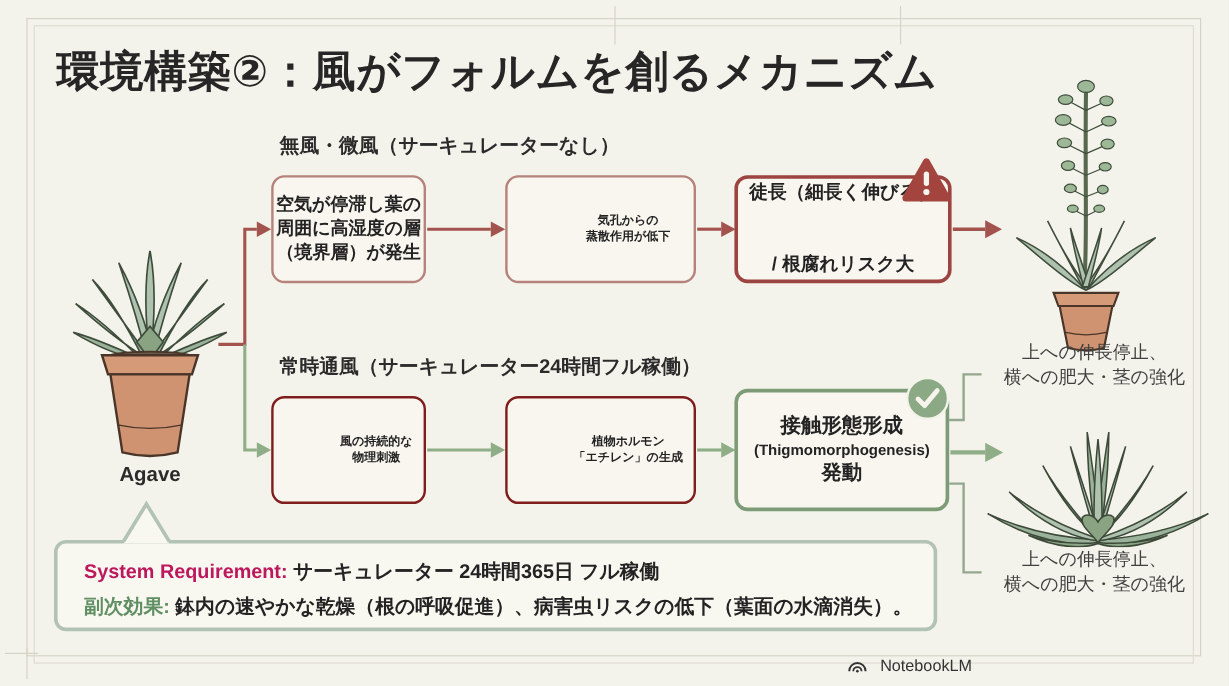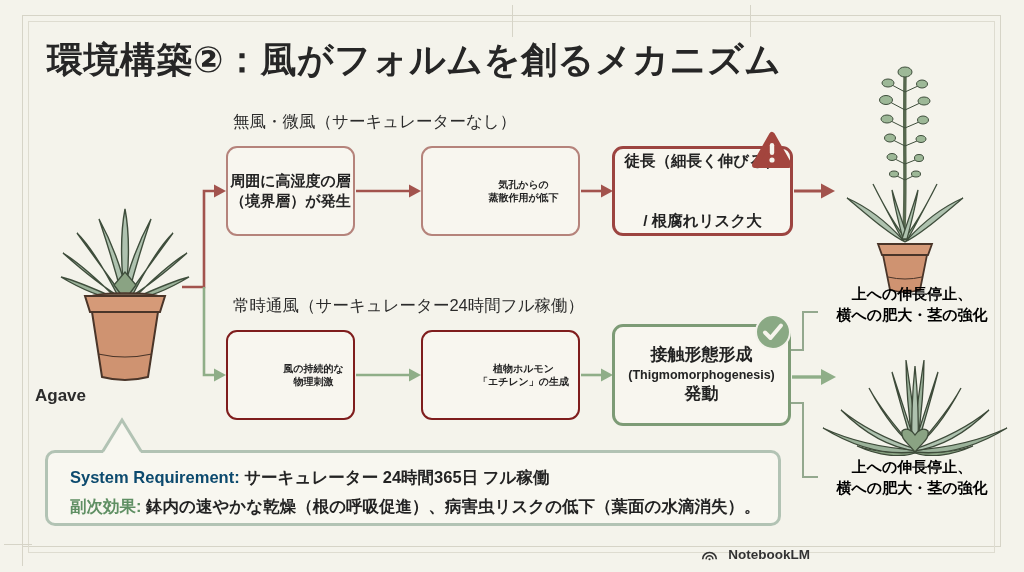--- a/index.html
+++ b/index.html
@@ -6,44 +6,44 @@
   .stage{position:relative;width:1024px;height:572px;background:#f4f3eb;overflow:hidden;
          font-family:"Liberation Sans","DejaVu Sans",sans-serif;color:#232323;}
   .abs{position:absolute;}
   
   .frame1{left:22px;top:15px;width:977px;height:530px;border:1px solid #d6d4c7;}
   .frame2{left:28px;top:21px;width:965px;height:530px;border:1px solid #dedcd0;}
   .tick{background:#d6d4c7;}
   
   .title{left:47px;top:36px;font-size:36px;font-weight:bold;color:#262626;letter-spacing:0.5px;white-space:nowrap;}
   
-  .flow-heading{font-size:16.5px;font-weight:normal;color:#2b2b2b;white-space:nowrap;}
+  .flow-heading{font-size:16.5px;font-weight:bold;color:#2b2b2b;white-space:nowrap;}
   
   .fbox{display:flex;flex-direction:column;align-items:center;justify-content:center;
         background:#f8f6ef;border-radius:11px;text-align:center;font-weight:bold;
         line-height:1.32;box-sizing:border-box;}
   .fbox .bl{white-space:nowrap;}
   .red-soft{border:2px solid #b5837b;}
   .red-strong{border:3px solid #9c4440;}
   .green-soft{border:2px solid #7f1d1d;}
   .green-strong{border:3px solid #7d9b76;}
   .fs15{font-size:15px;} .fs155{font-size:15.5px;gap:39px;} .fs16{font-size:10px;padding-left:46px;} .fs17{font-size:17px;}
   .fs125{font-size:12.5px;}
   
-  .outcome{width:200px;text-align:center;font-size:15px;font-weight:bold;line-height:1.42;color:#000000;}
+  .outcome{width:200px;text-align:center;font-size:15px;font-weight:normal;line-height:1.42;color:#404040;}
   
   .callout{left:45px;top:450px;width:736px;height:76px;background:#f8f7f0;
            border:3px solid #b2c3b4;border-radius:10px;box-sizing:border-box;
            padding:10px 0 0 22px;font-size:16.5px;font-weight:bold;line-height:1.75;white-space:nowrap;}
-  .callout .lbl-dark{color:#0c4a6e;}
+  .callout .lbl-dark{color:#be185d;}
   .callout .lbl-green{color:#5f8f63;}
-  .agave-label{left:35px;top:386px;width:180px;font-size:17px;font-weight:bold;color:#2b2b2b;}
+  .agave-label{left:35px;top:386px;width:180px;text-align:center;font-size:17px;font-weight:bold;color:#2b2b2b;}
   
   .brand{left:0;top:547px;width:810px;display:flex;justify-content:flex-end;align-items:center;gap:10px;
-         font-size:13.5px;font-weight:bold;color:#333;}
+         font-size:13.5px;font-weight:normal;color:#333;}
   svg{display:block;}
 </style>
 </head>
 <body>
 
 <div class="stage">
 
   <div class="abs frame1"></div>
   <div class="abs frame2"></div>
   <div class="abs tick" style="left:512px;top:5px;width:1px;height:32px;"></div>
@@ -95,20 +95,21 @@
     <ellipse cx="90" cy="110" rx="37" ry="5" fill="#6b5948" stroke="#4a3529" stroke-width="1.4"></ellipse>
     <path d="M50,108 L130,108 L125,124 L55,124 Z" fill="#d59a78" stroke="#4a3529" stroke-width="2"></path>
     <path d="M57,124 L123,124 L113,189 Q90,195 67,189 Z" fill="#cf9371" stroke="#4a3529" stroke-width="2"></path>
     <path d="M63,166 Q90,172 117,166" fill="none" stroke="#4a3529" stroke-width="1.1"></path>
   </svg>
   <div class="abs agave-label">Agave</div>
 
   <div class="abs flow-heading" style="left:233px;top:111px;">無風・微風（サーキュレーターなし）</div>
 
   <div class="abs fbox red-soft fs15" style="left:226px;top:146px;width:129px;height:90px;">
+    <div class="bl">空気が停滞し葉の</div>
     <div class="bl">周囲に高湿度の層</div>
     <div class="bl">（境界層）が発生</div>
   </div>
 
   <div class="abs fbox red-soft fs16" style="left:421px;top:146px;width:159px;height:90px;">
     <div class="bl">気孔からの</div>
     <div class="bl">蒸散作用が低下</div>
   </div>
 
   <div class="abs fbox red-strong fs155" style="left:612px;top:146px;width:181px;height:90px;">

